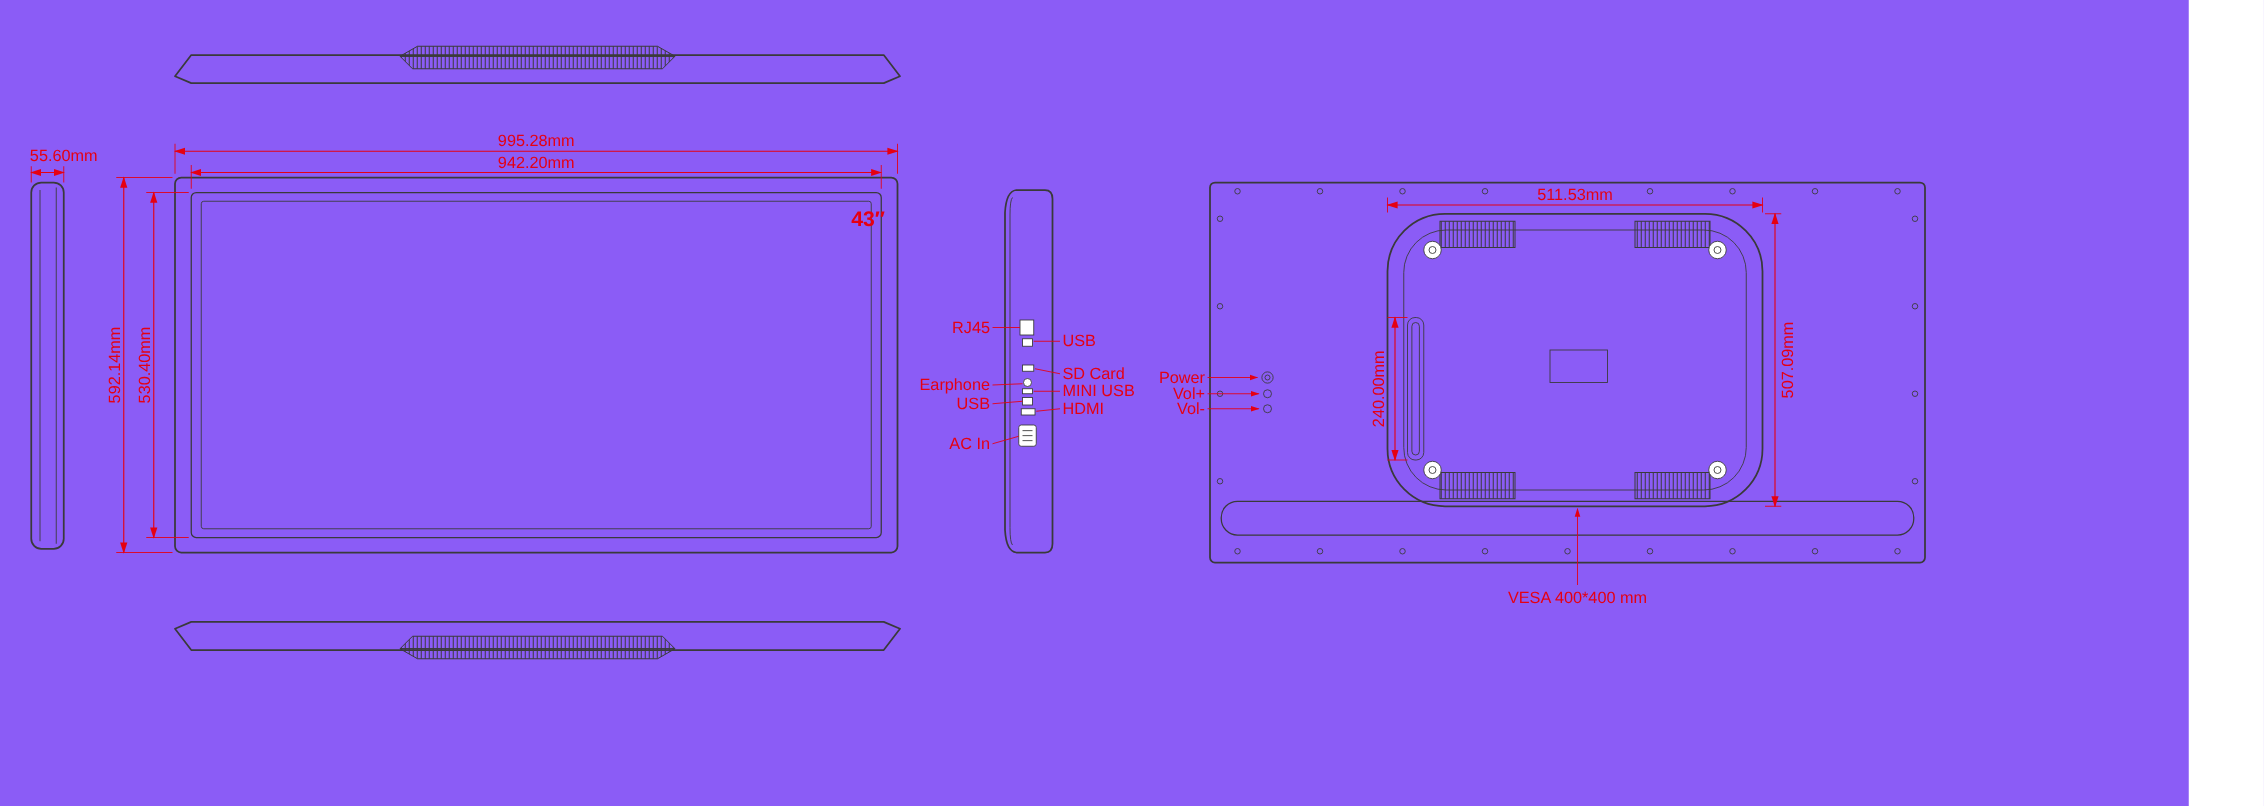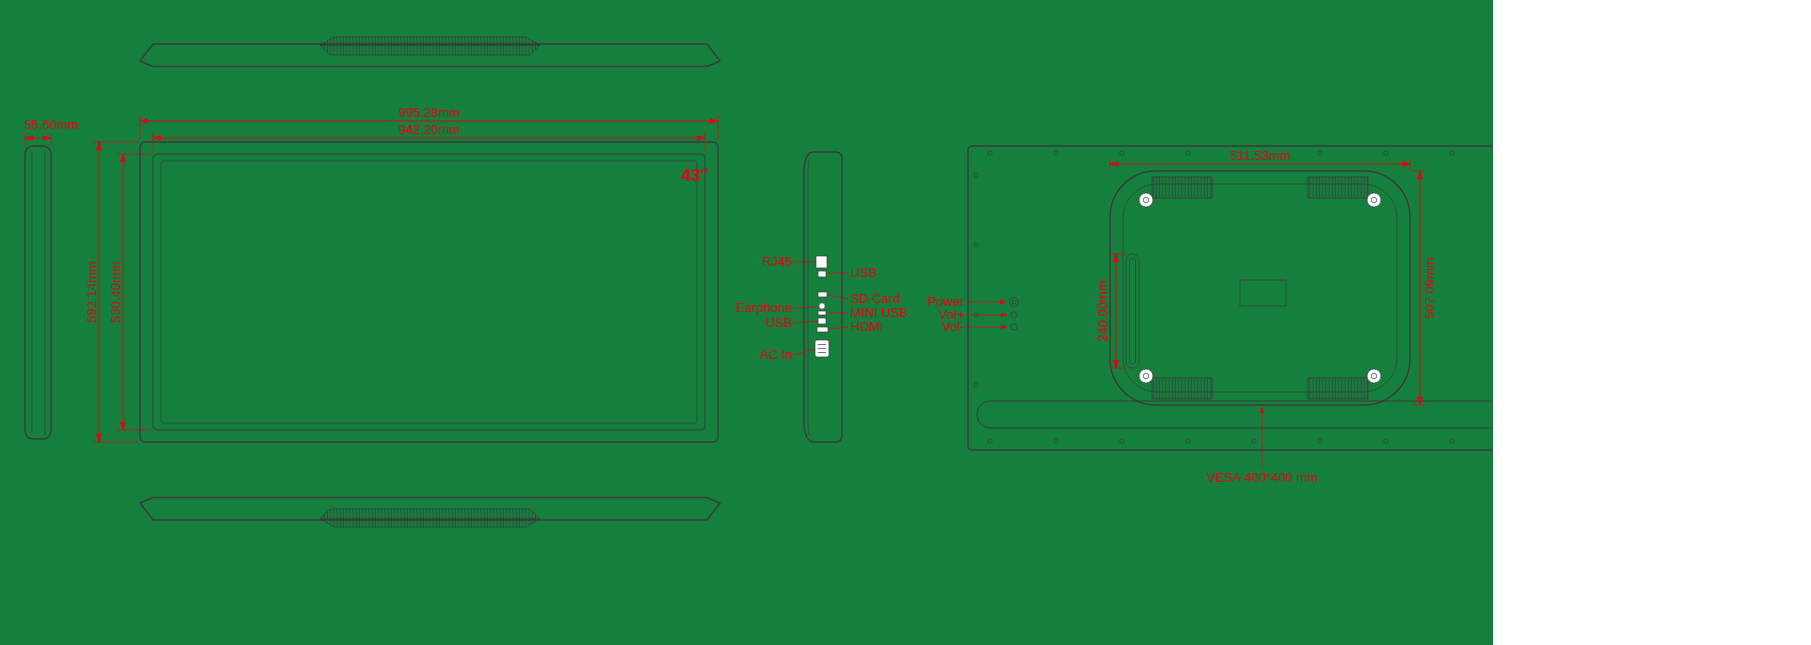--- a/index.html
+++ b/index.html
@@ -1,18 +1,18 @@
 <!DOCTYPE html>
 <html style="--dim: #e60012; --ink: #3a3a3a;"><head>
 <meta charset="utf-8">
 <title>Drawing</title>
 <style>
   :root { --dim:#e60012; --ink:#3a3a3a; }
   html,body{margin:0;padding:0;background:#ffffff;}
-  .canvas{position:relative;width:1493px;height:645px;background:#15803d;overflow:hidden;text-decoration:underline;}
+  .canvas{position:relative;width:1751px;height:645px;background:#8b5cf6;overflow:hidden;text-decoration:underline;}
   svg{display:block;}
   .ln{fill:none;stroke:var(--ink);stroke-width:1.4;stroke-linejoin:round;}
   .ln2{fill:none;stroke:var(--ink);stroke-width:1;}
   .lnt{fill:none;stroke:var(--ink);stroke-width:0.7;}
   .fillw{fill:#ffffff;}
   .dim{fill:none;stroke:var(--dim);stroke-width:0.9;}
   .ext{fill:none;stroke:var(--dim);stroke-width:0.7;}
   .hatched{stroke:var(--ink);stroke-width:0.8;}
   .hatchline{stroke:var(--ink);stroke-width:0.8;}
   .arrowhead{fill:var(--dim);}

